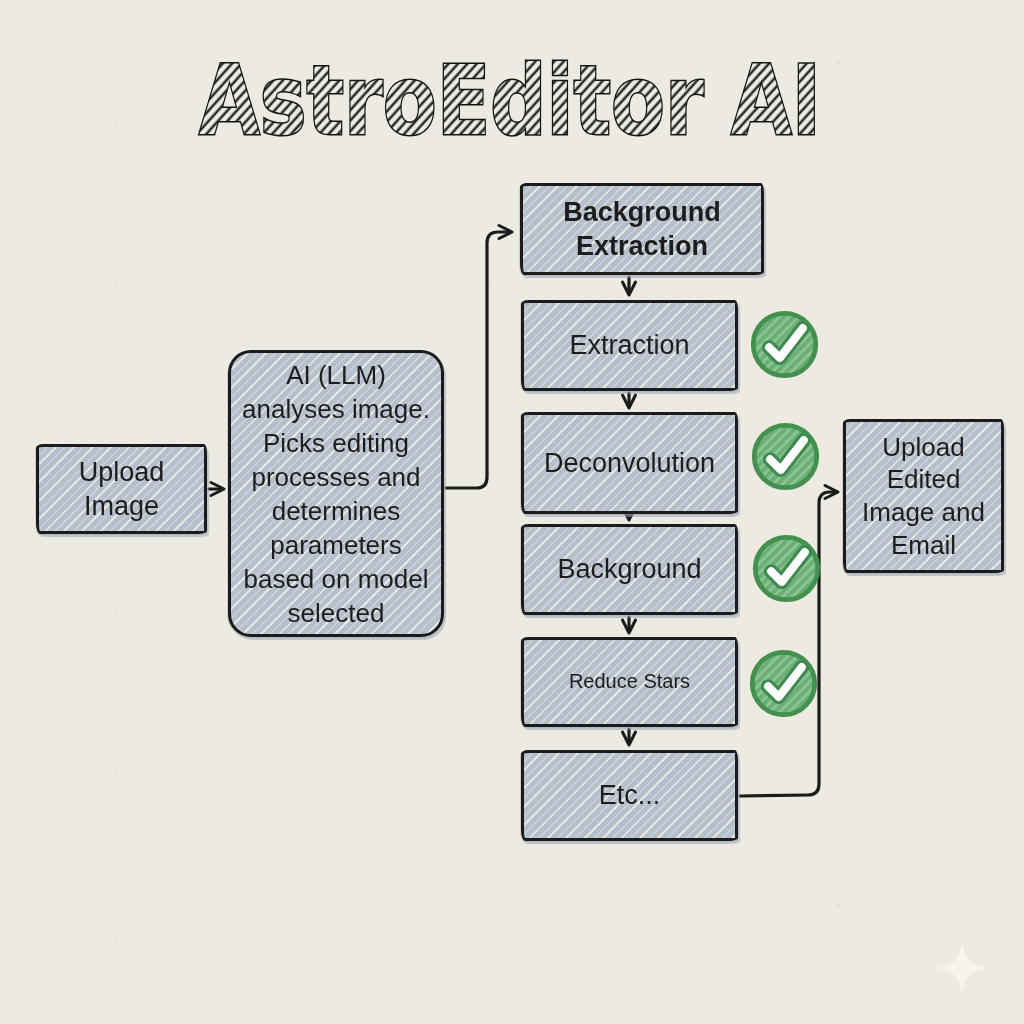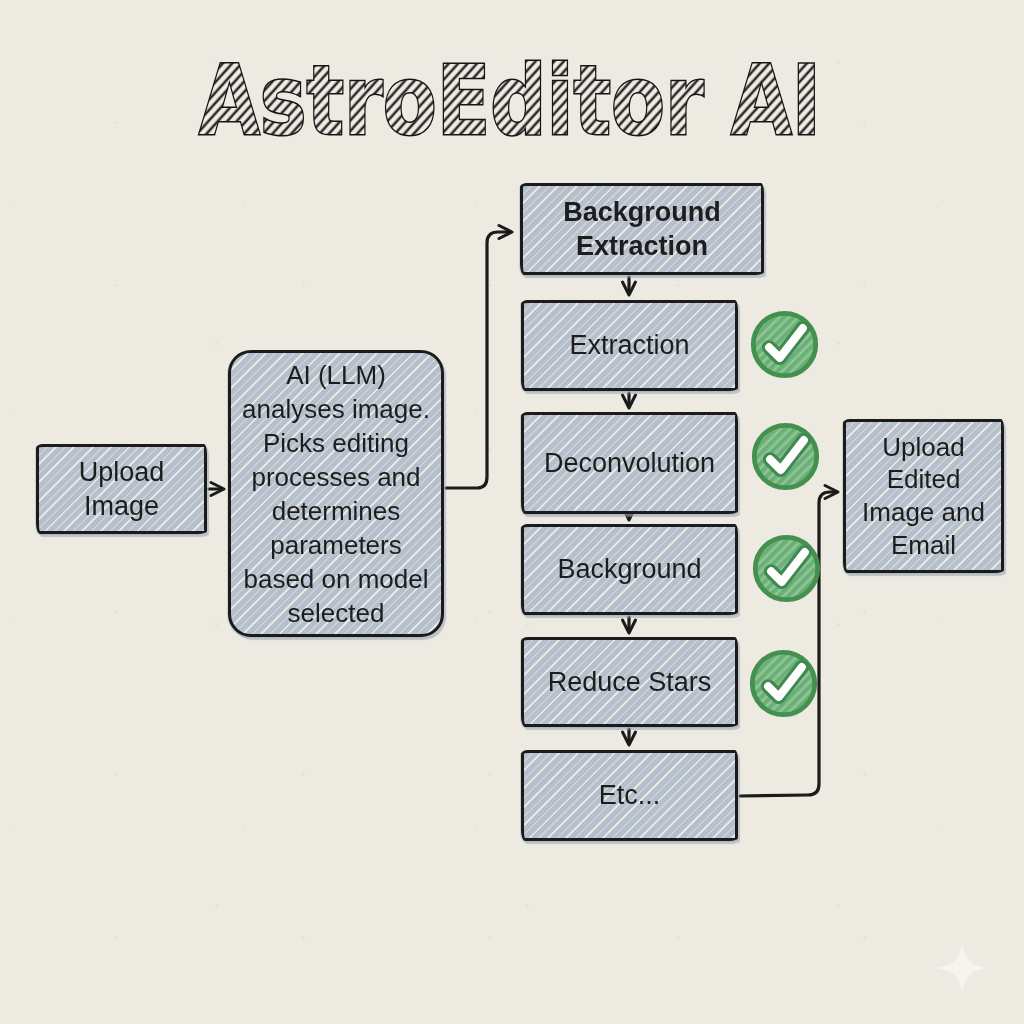--- a/index.html
+++ b/index.html
@@ -42,21 +42,21 @@
     line-height:1.26;
     padding:2px 6px;
   }
   .node-upload-image   {left:36px;  top:444px; width:171px; height:90px;  font-size:27px;}
   .node-ai             {left:228px; top:350px; width:216px; height:287px; font-size:26px;border-radius:23px;}
   .node-ai .label      {line-height:34px;}
   .node-step-0         {left:520px; top:183px; width:244px; height:92px;  font-size:27px;font-weight:bold;}
   .node-step-1         {left:521px; top:300px; width:217px; height:91px;  font-size:27px;}
   .node-step-2         {left:521px; top:412px; width:217px; height:102px;  font-size:27px;}
   .node-step-3         {left:521px; top:524px; width:217px; height:91px;  font-size:27px;}
-  .node-step-4         {left:521px; top:637px; width:217px; height:90px;  font-size:27px;}
+  .node-step-4         {left:521px; top:637px; width:217px; height:90px;  font-size:20px;}
   .node-step-5         {left:521px; top:750px; width:217px; height:91px;  font-size:27px;align-items:center;}
   .node-upload-output  {left:843px; top:419px; width:161px; height:154px; font-size:26px;}
 
   .connectors{
     position:absolute;left:0;top:0;width:1024px;height:1024px;
     pointer-events:none;
   }
   .check{
     position:absolute;width:73px;height:73px;
   }

